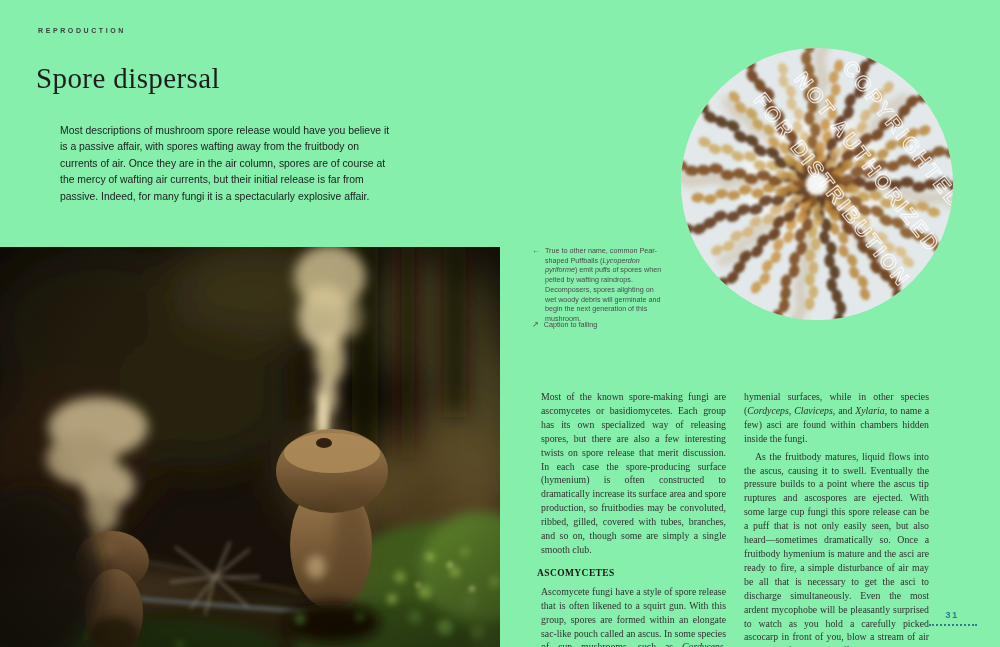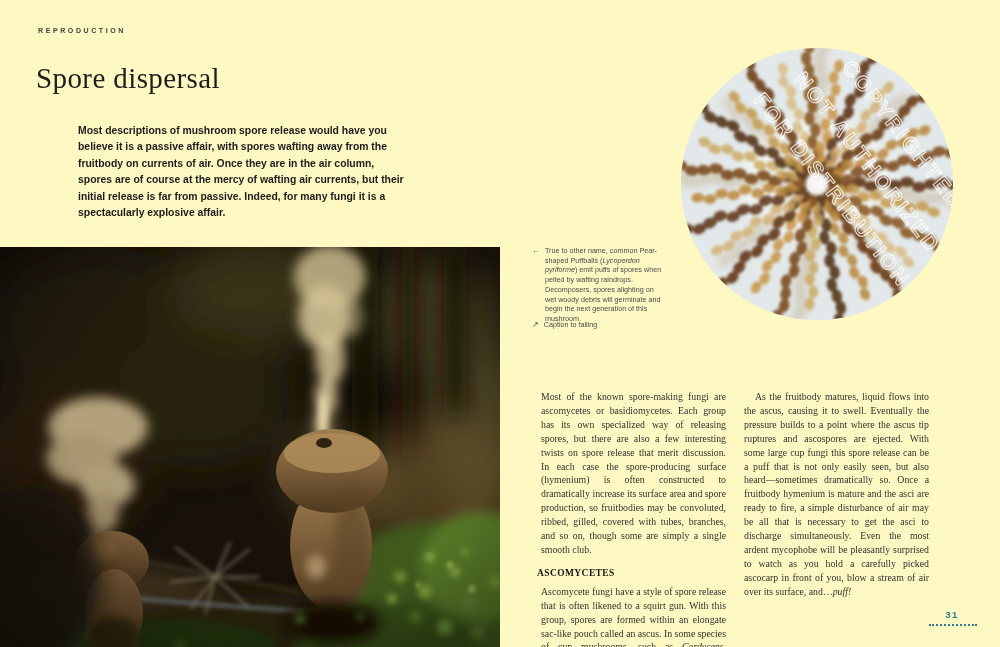--- a/index.html
+++ b/index.html
@@ -1,23 +1,23 @@
 <!DOCTYPE html>
 <html><head>
 <meta charset="utf-8">
 <style>
   html,body{margin:0;padding:0;background:#ffffff;}
-  .spread{position:relative;width:1000px;height:647px;background:#fef9c3;overflow:hidden;
+  .spread{position:relative;width:1000px;height:647px;background:#86efac;overflow:hidden;
           font-family:"Liberation Serif",serif;color:#2e2e2e;}
   .kicker{position:absolute;left:38px;top:27px;font-family:"Liberation Sans",sans-serif;
           font-size:7px;font-weight:bold;letter-spacing:2.6px;color:#3d3d3d;}
   .title{position:absolute;left:36px;top:62px;margin:0;font-size:29px;font-weight:400;
          color:#1d1d1d;letter-spacing:.4px;font-family:"Liberation Serif",serif;}
-  .intro{position:absolute;left:78px;top:123px;width:332px;margin:0;
-         font-family:"Liberation Sans",sans-serif;font-weight:700;font-size:10.4px;
+  .intro{position:absolute;left:60px;top:123px;width:332px;margin:0;
+         font-family:"Liberation Sans",sans-serif;font-weight:400;font-size:10.4px;
          line-height:16.4px;color:#1c1c1c;}
   .photo{position:absolute;left:0;top:247px;width:500px;height:400px;}
   .micrograph{position:absolute;left:681px;top:48px;width:272px;height:272px;}
   .cap{position:absolute;display:flex;gap:5px;font-family:"Liberation Sans",sans-serif;
        font-size:7.2px;line-height:9.7px;color:#4a4a4a;}
   .cap1{left:532px;top:246px;width:132px;}
   .cap2{left:532px;top:320px;width:132px;}
   .cap-arrow{flex:0 0 auto;font-size:8px;line-height:9px;color:#555;}
   .cap-text{flex:1;}
   .col{position:absolute;top:386px;width:193px;font-size:9.8px;line-height:13.9px;
@@ -306,19 +306,20 @@
     <span class="cap-text">Caption to falling</span>
   </div>
 
   <div class="col col1">
     <p>Most of the known spore-making fungi are ascomycetes or basidiomycetes. Each group has its own specialized way of releasing spores, but there are also a few interesting twists on spore release that merit discussion. In each case the spore-producing surface (hymenium) is often constructed to dramatically increase its surface area and spore production, so fruitbodies may be convoluted, ribbed, gilled, covered with tubes, branches, and so on, though some are simply a single smooth club.</p>
     <h2 class="body-heading">ASCOMYCETES</h2>
     <p><span>Ascomycete fungi have a style of spore release that is often likened to a squirt gun. With this group, spores are formed within an elongate sac-like pouch called an ascus. In some species of cup mushrooms, such as </span><i>Cordyceps</i><span>, </span><i>Helvella</i><span>, or </span><i>Chlorociboria</i><span>, asci line the</span></p>
   </div>
 
   <div class="col col2">
+    <p><span>hymenial surfaces, while in other species (</span><i>Cordyceps</i><span>, </span><i>Claviceps</i><span>, and </span><i>Xylaria</i><span>, to name a few) asci are found within chambers hidden inside the fungi.</span></p>
     <p class="indent"><span>As the fruitbody matures, liquid flows into the ascus, causing it to swell. Eventually the pressure builds to a point where the ascus tip ruptures and ascospores are ejected. With some large cup fungi this spore release can be a puff that is not only easily seen, but also heard—sometimes dramatically so. Once a fruitbody hymenium is mature and the asci are ready to fire, a simple disturbance of air may be all that is necessary to get the asci to discharge simultaneously. Even the most ardent mycophobe will be pleasantly surprised to watch as you hold a carefully picked ascocarp in front of you, blow a stream of air over its surface, and…</span><i>puff!</i></p>
   </div>
 
   <div class="pagenum">31</div>
   <div class="pagedots"></div>
 
 </div>
 
 </body></html>

